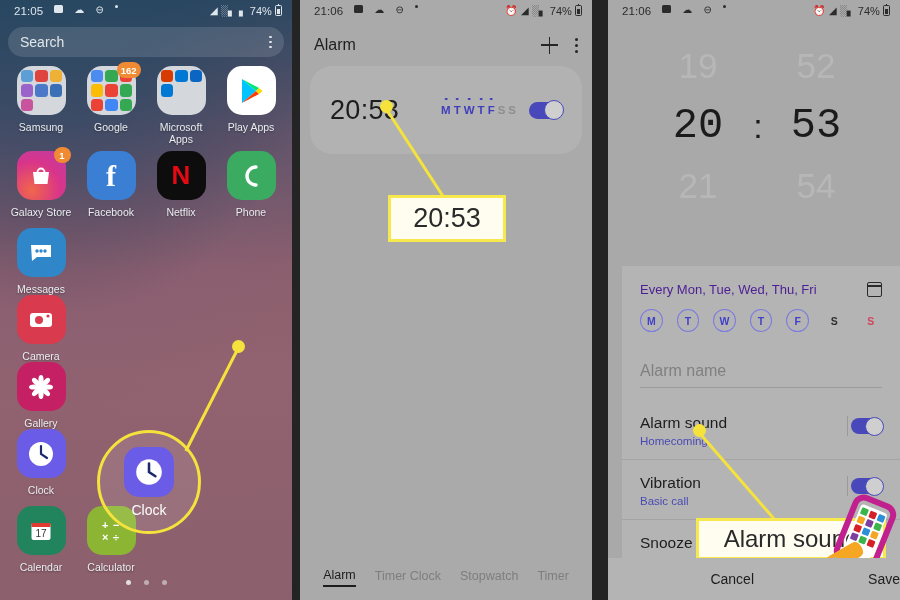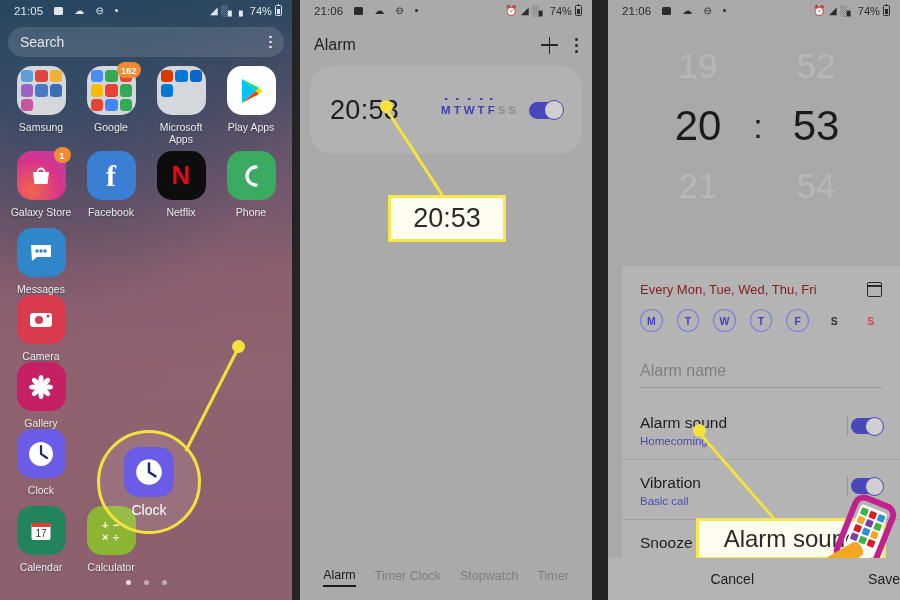--- a/index.html
+++ b/index.html
@@ -15,21 +15,21 @@
   #panel-home   { left: 0;   width: 292px; }
   #panel-alarm  { left: 300px; width: 292px; }
   #panel-edit   { left: 608px; width: 292px; }
 
   
   .statusbar {
     position: absolute; top: 0; left: 0; right: 0; height: 21px;
     display: flex; align-items: center; padding: 0 10px 0 14px;
     font-size: 11px; letter-spacing: .1px;
   }
-  .sb-left { display: flex; align-items: center; gap: 11px; }
+  .sb-left { display: flex; gap: 11px; }
   .sb-right { margin-left: auto; display: flex; align-items: center; gap: 3px; }
   .sb-time { font-size: 11.5px; }
   .sb-ico { display: inline-block; line-height: 1; font-size: 10px; }
   .sb-dot { width: 3px; height: 3px; border-radius: 50%; background: currentColor; display: inline-block; }
   .sb-sq { width: 9px; height: 8px; border-radius: 1.5px; display: inline-block; position: relative; }
   .sb-batt { width: 7px; height: 11px; border: 1.2px solid currentColor; border-radius: 1.5px;
              display: inline-block; position: relative; }
   .sb-batt:after { content:""; position:absolute; left:1px; right:1px; bottom:1px; top:3px; background: currentColor; }
   .sb-batt:before { content:""; position:absolute; left:2px; right:2px; top:-2.5px; height:1.6px; background: currentColor; }
 
@@ -145,28 +145,28 @@
 
   
   #panel-edit { background: #a9a9a9; }
   #panel-edit .statusbar { color: #2b2b2b; }
 
   .timepicker { position: absolute; top: 36px; left: 0; right: 0; height: 200px; }
   .tp-col { position: absolute; top: 0; width: 96px; text-align: center; }
   .tp-h { left: 42px; }
   .tp-m { left: 160px; }
   .tp-row { font-size: 35px; font-weight: 300; line-height: 60px; color: #b7b7b7; }
-  .tp-row.sel { color: #1b1b1b; font-size: 42px; }
+  .tp-row.sel { color: #1b1b1b; font-size: 42px; font-family: Liberation Mono, monospace; }
   .tp-colon { position: absolute; left: 138px; top: 60px; width: 24px; text-align: center;
               font-size: 34px; line-height: 60px; color: #1b1b1b; font-weight: 300; }
 
   .sheet { position: absolute; top: 266px; left: 14px; right: 0; bottom: 0; background: #b4b4b4; }
 
   .repeat-row { display: flex; align-items: center; padding: 16px 18px 0; }
-  .repeat-txt { font-size: 13px; color: #7f1d1d; }
+  .repeat-txt { font-size: 13px; color: #4c1d95; }
   .cal-ico { margin-left: auto; width: 15px; height: 15px; border: 1.6px solid #2a2a2a; border-radius: 2px;
              position: relative; }
   .cal-ico:before { content:""; position:absolute; left:0; right:0; top:2px; height:1.6px; background:#2a2a2a; }
 
   .daycircles { display: flex; align-items: center; gap: 14px; padding: 12px 18px 0; }
   .dc { width: 23px; height: 23px; border-radius: 50%; display: flex; align-items: center;
         justify-content: center; font-size: 10.5px; font-weight: bold; }
   .dc.on { border: 1.3px solid #7b7be0; color: #4040c8; }
   .dc.plain { color: #303030; }
   .dc.sun { color: #d2465f; }

